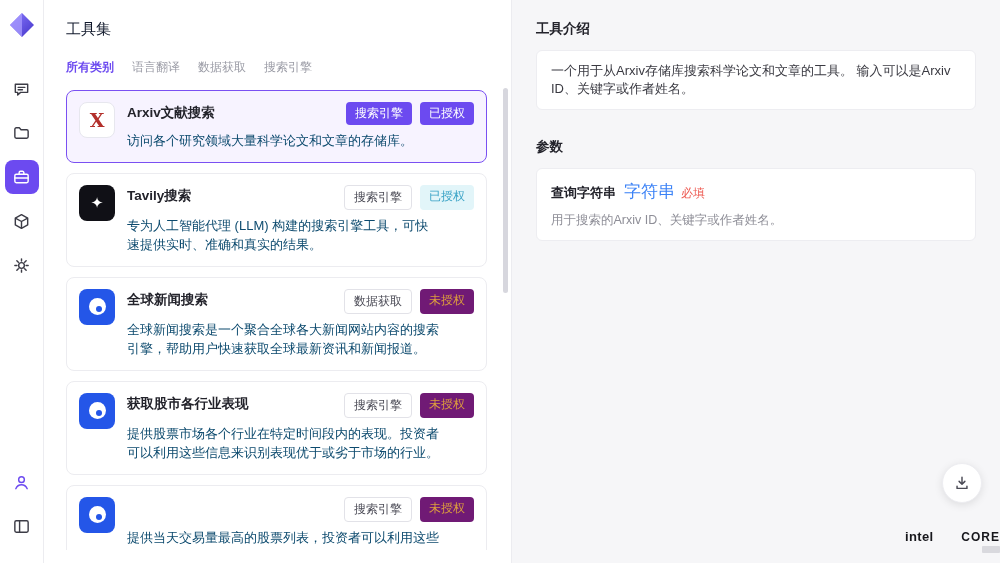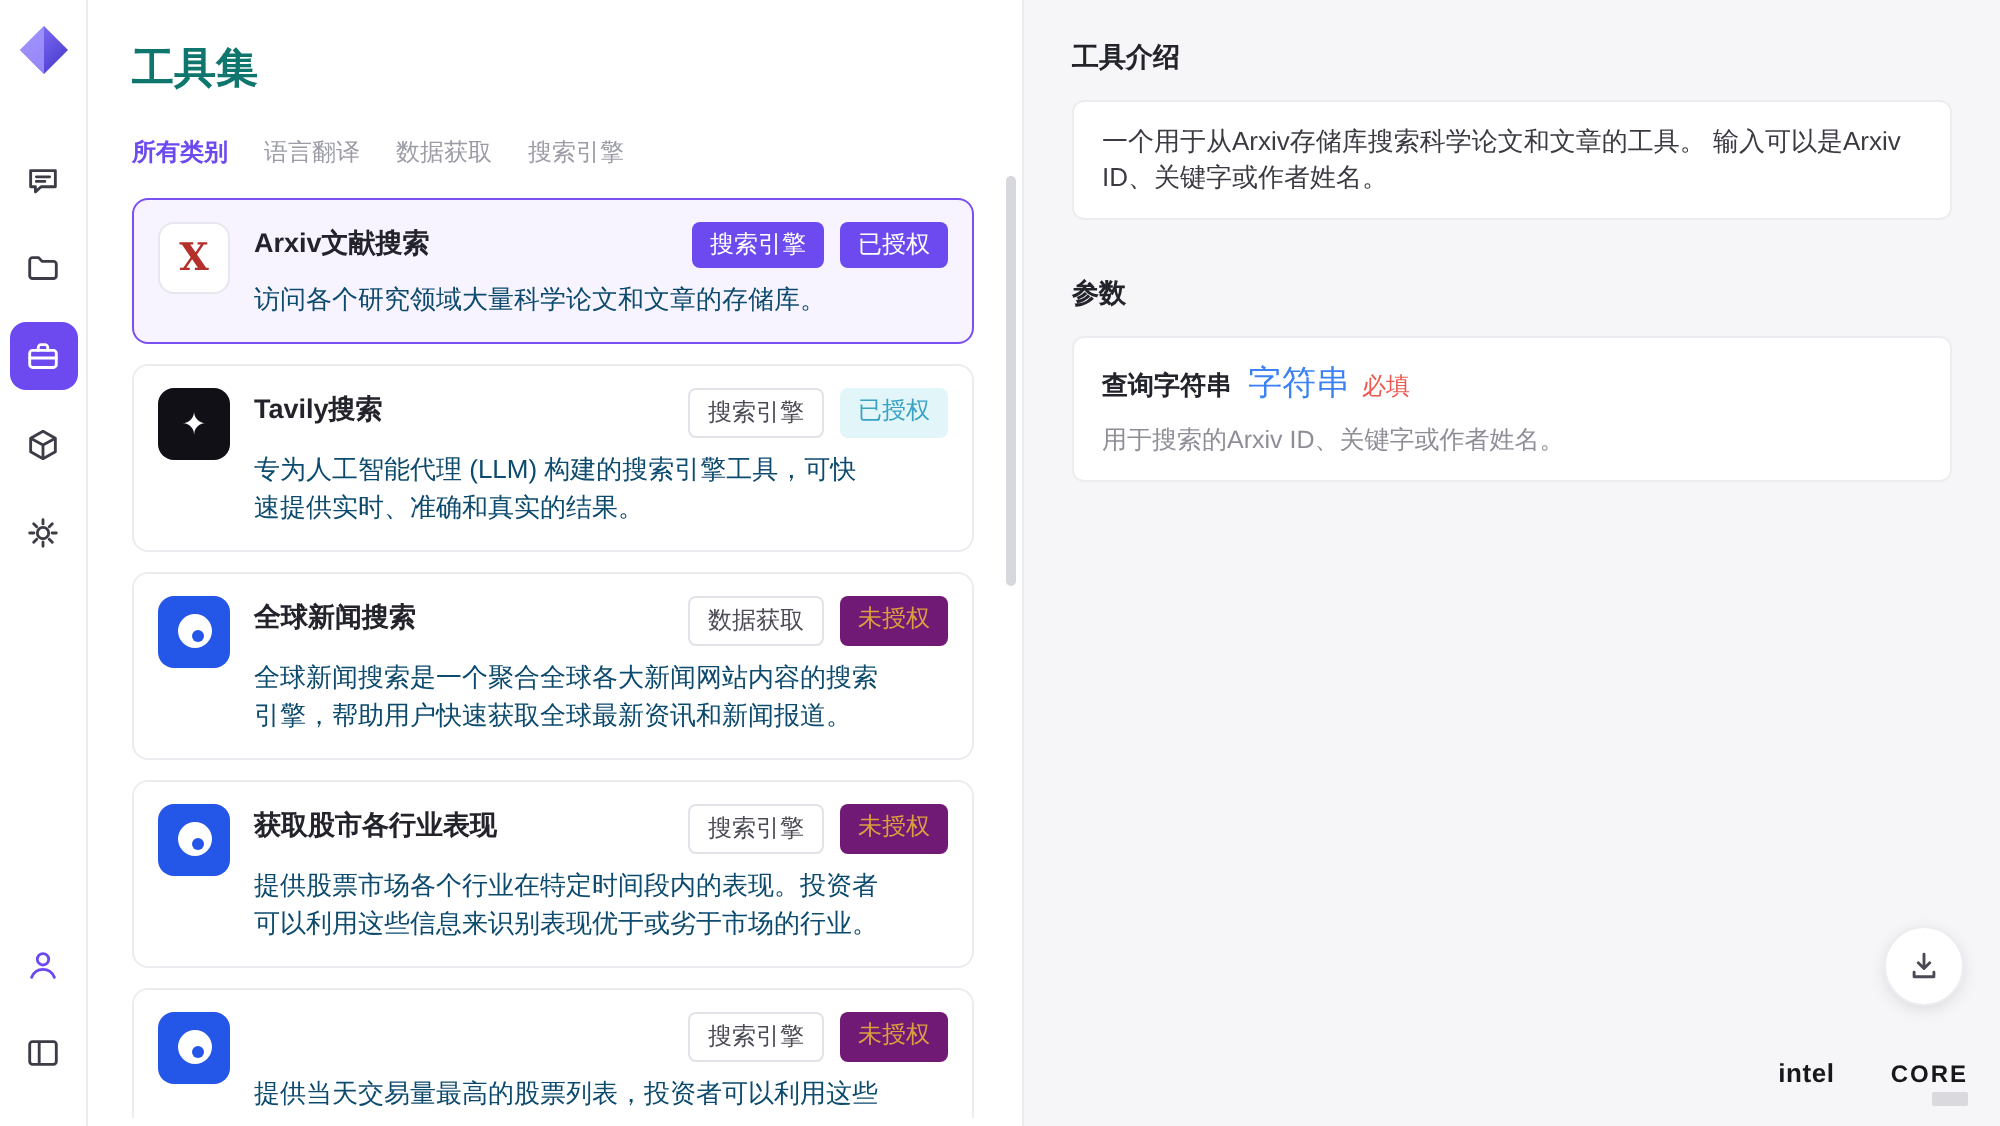--- a/index.html
+++ b/index.html
@@ -23,21 +23,21 @@
   }
   .nav-icon.active { background:#6c4af0; color:#fff; }
   .nav-icon.purple { color:#6c4af0; }
   .rail .spacer { flex:1; }
 
   
   .tool-panel {
     width:468px; flex:none; background:#fff; position:relative;
     padding:20px 16px 0 22px; border-right:1px solid #ececf0;
   }
-  .panel-title { font-size:21px; font-weight:bold; color:#0f766e; }
+  .panel-title { font-size:15px; font-weight:normal; color:#0f172a; }
   .tabs { display:flex; gap:18px; margin-top:20px; font-size:12px; color:#9b9ca6; }
   .tab { cursor:pointer; }
   .tab.active { color:#6c4af0; font-weight:bold; }
 
   .cards { margin-top:14px; height:460px; overflow:hidden; padding-right:8px; }
   .card {
     display:flex; gap:12px; background:#fff; border:1px solid #ececf0;
     border-radius:8px; padding:11px 12px; margin-bottom:10px; cursor:pointer;
   }
   .card.selected { border:1.5px solid #7a50f2; background:#f7f3ff; }
@@ -86,21 +86,21 @@
   .param-required { font-size:12px; color:#ee5a52; margin-left:6px; }
   .param-desc { margin-top:9px; font-size:12.5px; color:#8e8e97; }
 
   
   .fab {
     position:absolute; right:18px; bottom:60px; width:40px; height:40px;
     border-radius:50%; background:#fff; border:1px solid #ededf1;
     box-shadow:0 2px 8px rgba(0,0,0,.10);
     display:flex; align-items:center; justify-content:center; cursor:pointer; color:#4a4a55;
   }
-  .brand { position:absolute; right:16px; bottom:10px; display:flex;
+  .brand { position:absolute; right:0; bottom:10px; display:flex;
     flex-direction:column; align-items:flex-end; }
   .brand-row { display:flex; align-items:baseline; gap:4px; color:#17171c; }
   .brand-intel { font-size:13px; font-weight:bold; letter-spacing:.3px; }
   .brand-core { font-size:12px; font-weight:bold; letter-spacing:1px;margin-left:24px; }
   .brand-sub { width:18px; height:7px; border-radius:1px; background:#d9d9de; margin-top:2px; }
 </style>
 </head>
 <body>
 
 <div class="rail">

